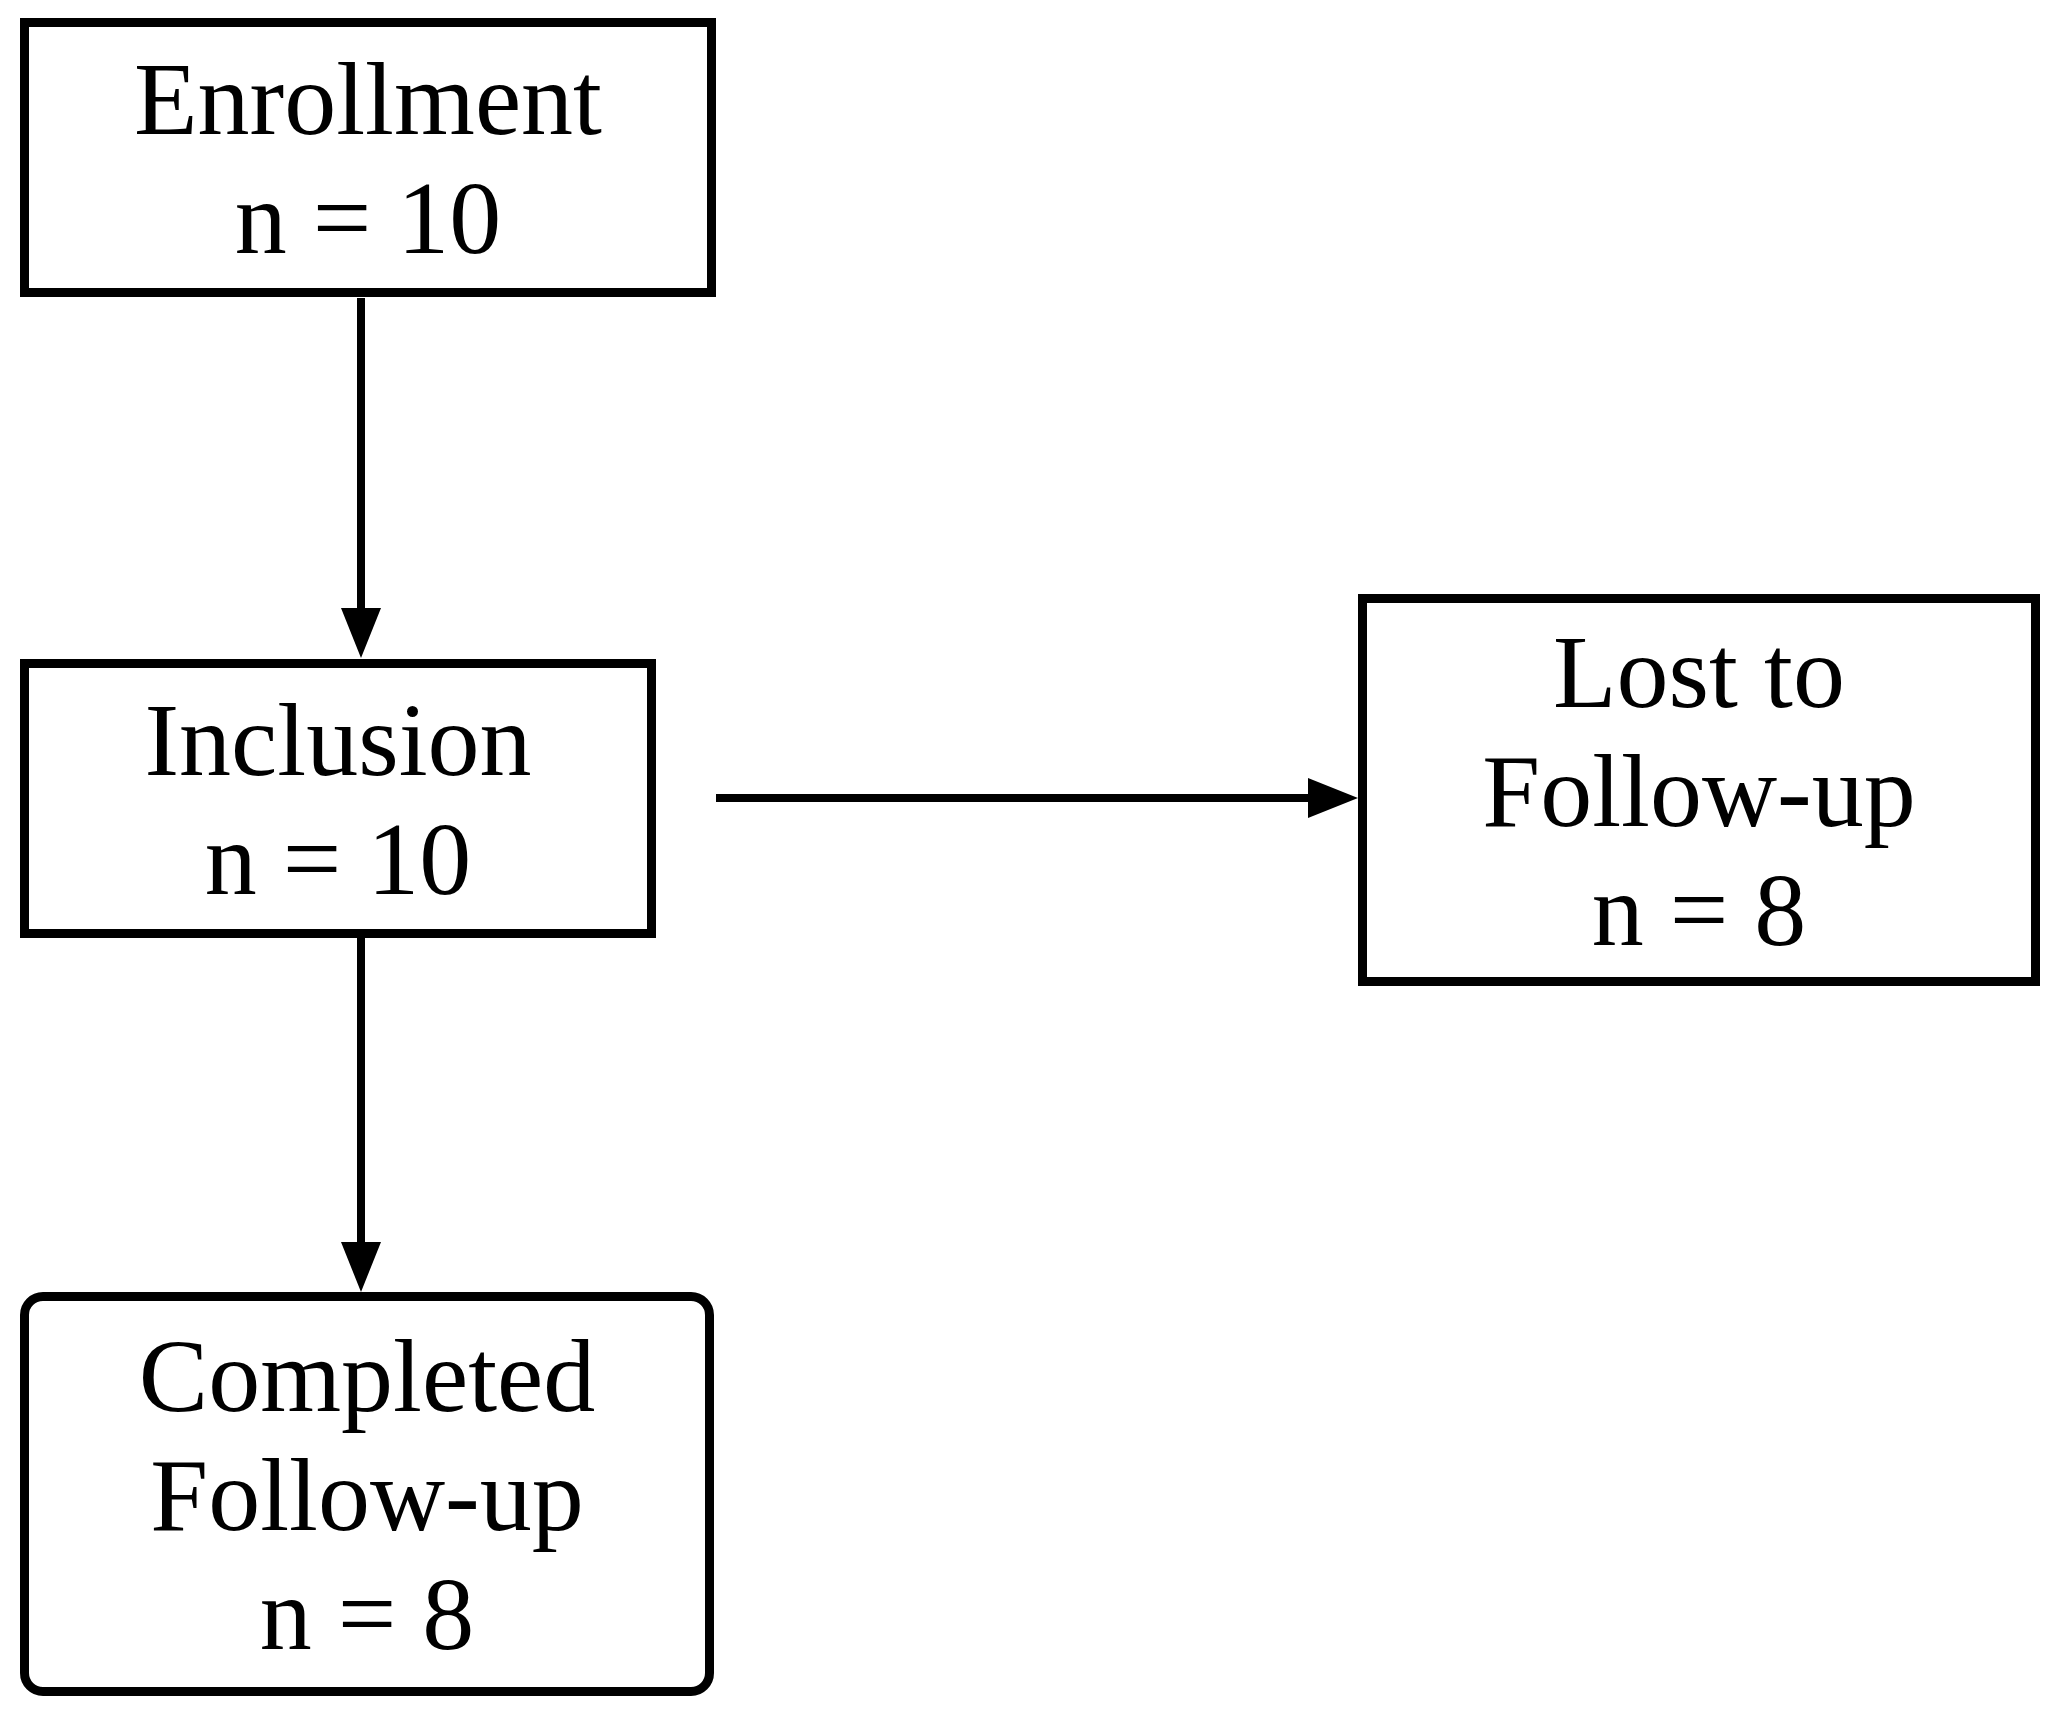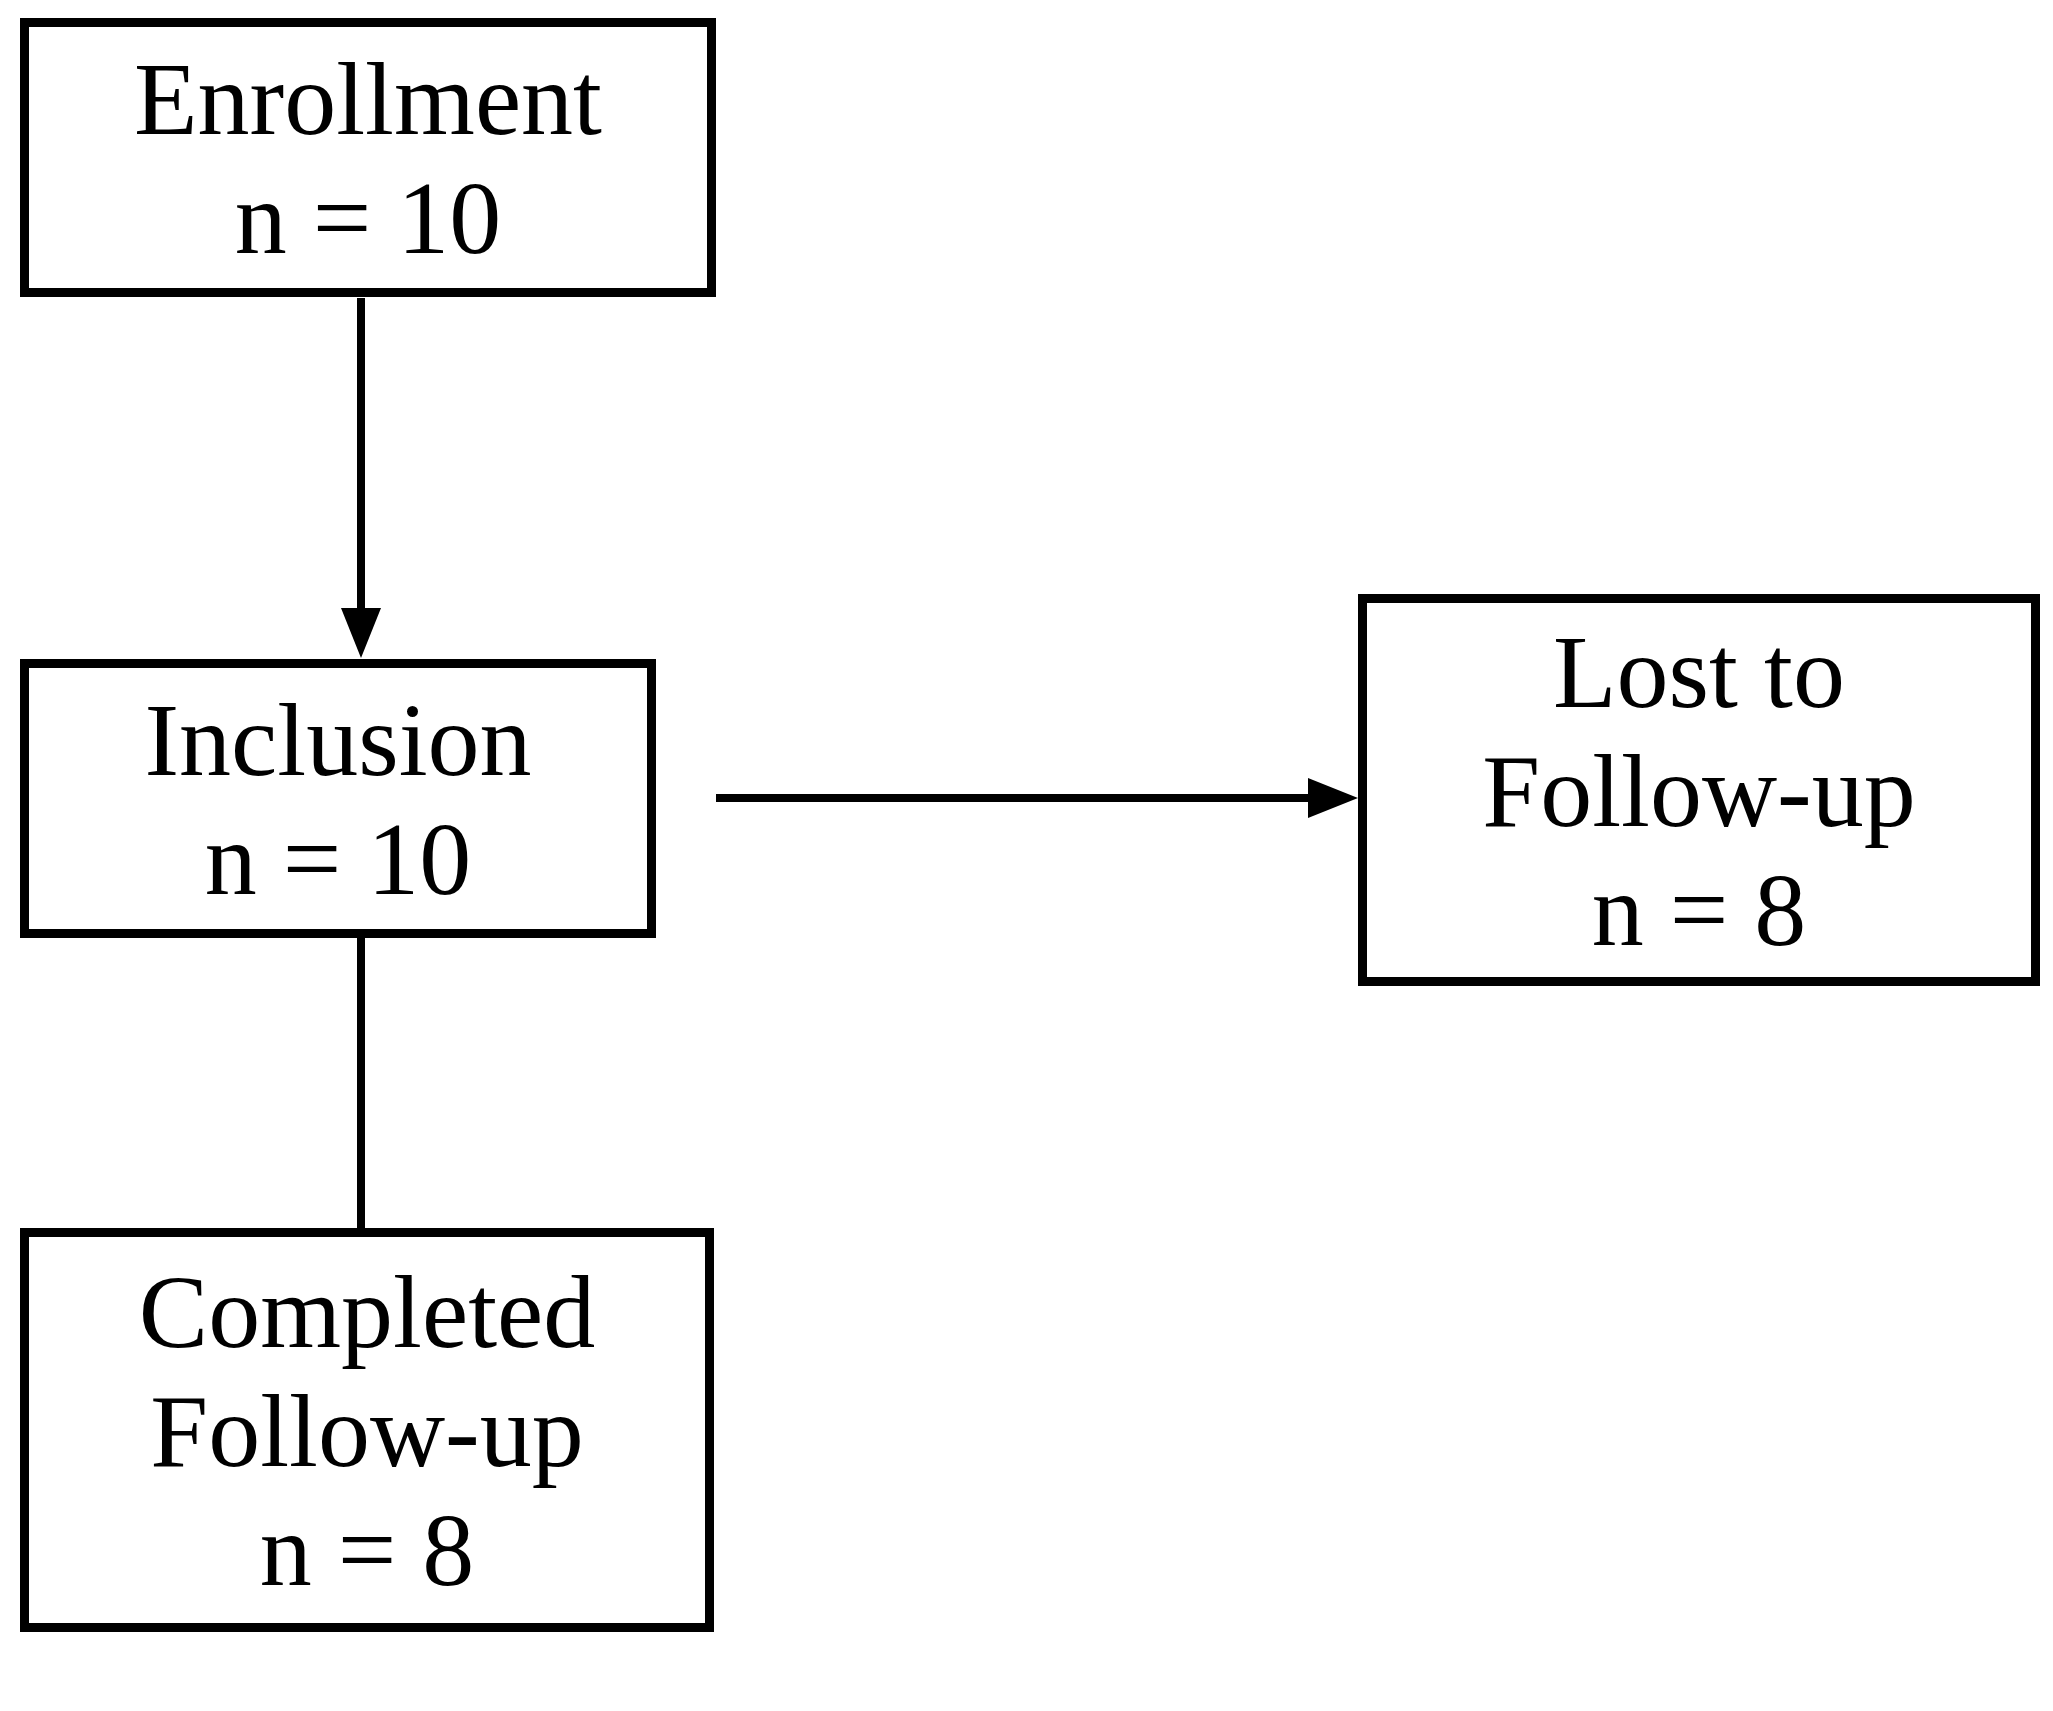--- a/index.html
+++ b/index.html
@@ -29,21 +29,21 @@
   .node span {
     display: block;
     font-size: 104px;
     line-height: 119px;
     white-space: nowrap;
   }
   
   .node-enrollment { left: 20px;   top: 18px;   width: 696px; height: 279px; }
   .node-inclusion  { left: 20px;   top: 659px;  width: 636px; height: 279px; }
   .node-lost       { left: 1358px; top: 594px;  width: 682px; height: 392px; }
-  .node-completed  { left: 20px;   top: 1228px; width: 694px; height: 404px; }
+  .node-completed  { left: 20px;   top: 1292px; width: 694px; height: 404px; border-radius: 23px; }
 
   
   .arrow { position: absolute; }
   .arrow .stem { position: absolute; background: #000000; }
   .arrow .head { position: absolute; width: 0; height: 0; }
 
   .arrow-e-i .stem { left: 357px; top: 298px; width: 8px; height: 312px; }
   .arrow-e-i .head {
     left: 341px; top: 608px;
     border-left: 20px solid transparent;

